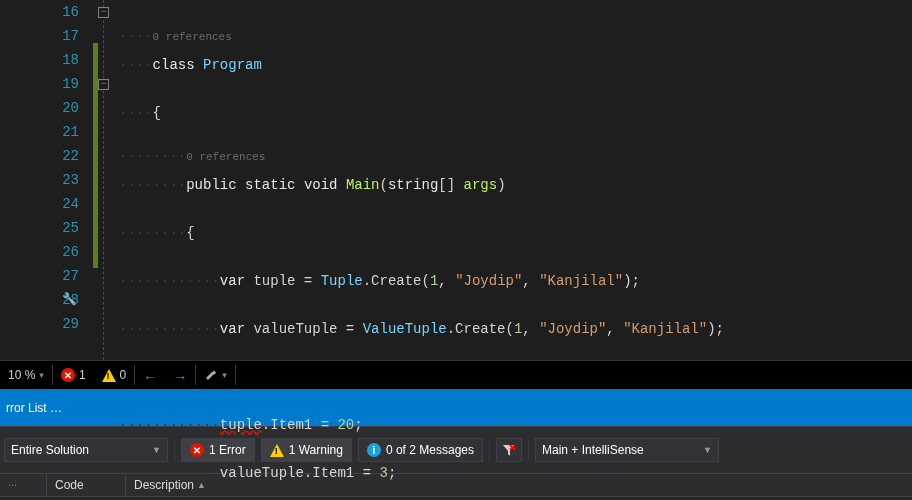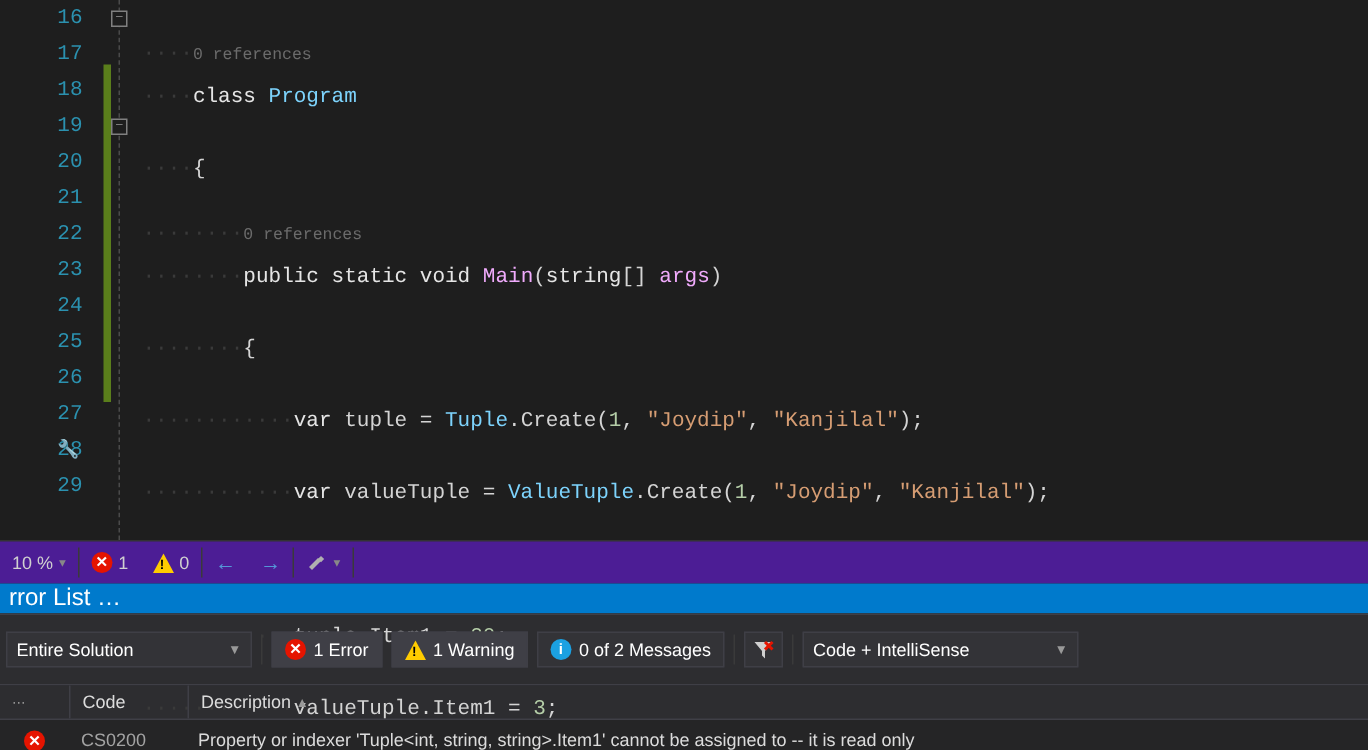--- a/index.html
+++ b/index.html
@@ -1,41 +1,41 @@
 <!DOCTYPE html>
 <html><head>
 <meta charset="utf-8">
 <style>
   html,body{margin:0;padding:0;width:912px;height:500px;background:#1E1E1E;font-family:Consolas,'Courier New',monospace;font-size:14px;color:#D4D4D4;overflow:hidden;}
   .editor{display:flex;height:360px;}
-  .gutter{width:55px;text-align:right;color:#2B91AF;font-size:14px;line-height:24px;padding-right:12px;user-select:none;}
+  .gutter{width:55px;text-align:right;color:#2B91AF;font-size:14px;line-height:24px;padding-right:12px;user-select:none;margin-left:24px;}
   .fold{width:18px;position:relative;}
   .fold .dash{position:absolute;left:2px;top:0;bottom:0;border-left:1px dashed #4a4a4a;}
   .fold .box{position:absolute;left:-3px;width:9px;height:9px;border:1px solid #808080;background:#1E1E1E;color:#808080;font-size:9px;line-height:8px;text-align:center;cursor:pointer;}
   .mark{width:10px;position:relative;}
   .mark .bar{position:absolute;left:2px;width:5px;background:#5A7E1B;}
   .code{flex:1;line-height:24px;white-space:pre;}
   .dot{color:#3a3a3a;}
   .kw{color:#e5e5e5;}
   .cls{color:#7dd3fc;}
   .str{color:#D69D73;}
   .num{color:#B5CEA8;}
-  .id{color:#f0abfc;}
+  .id{color:#bef264;}
   .pl{color:#D4D4D4;}
   .ref{color:#6b6b6b;font-size:11px;}
   .err{text-decoration:underline wavy #E51400;}
   .wrench{position:absolute;left:38px;color:#9aa0a6;font-size:12px;}
   
-  .strip{height:28px;background:#4c1d95;border-top:1px solid #333;display:flex;align-items:center;font-family:'Segoe UI',sans-serif;font-size:12px;color:#d0d0d0;}
+  .strip{height:28px;background:#000000;border-top:1px solid #333;display:flex;align-items:center;font-family:'Segoe UI',sans-serif;font-size:12px;color:#d0d0d0;}
   .strip .s-item{padding:0 8px;display:flex;align-items:center;gap:4px;}
   .vdiv{width:1px;height:20px;background:#3a3a3a;}
   .arrow{color:#5596d8;font-size:14px;}
   .brush{color:#b0b0b0;}
   
-  .tabbar{height:20px;background:#007ACC;color:#fff;font-family:'Segoe UI',sans-serif;font-size:16px;display:flex;align-items:center;padding:0 6px;}
+  .tabbar{height:37px;background:#007ACC;color:#fff;font-family:'Segoe UI',sans-serif;font-size:12px;display:flex;align-items:center;padding:0 6px;}
   .toolbar{height:30px;background:#2D2D30;border-top:1px solid #3F3F46;border-bottom:1px solid #3F3F46;display:flex;align-items:center;font-family:'Segoe UI',sans-serif;font-size:12px;color:#fff;gap:6px;padding:8px 4px;}
   .dropdown{background:#333337;border:1px solid #3F3F46;height:22px;display:flex;align-items:center;padding:0 6px;gap:8px;min-width:150px;justify-content:space-between;}
   .dropdown .chev{color:#999;font-size:9px;}
   .tbtn{background:#333337;border:1px solid #3F3F46;height:22px;display:flex;align-items:center;padding:0 8px;gap:5px;cursor:pointer;}
   .tbtn.on{background:#3F3F46;}
   .ic-err{width:14px;height:14px;border-radius:50%;background:#E51400;display:inline-flex;align-items:center;justify-content:center;color:#fff;font-size:10px;font-weight:bold;}
   .ic-warn{width:0;height:0;border-left:7px solid transparent;border-right:7px solid transparent;border-bottom:13px solid #FFCC00;display:inline-block;position:relative;}
   .ic-warn::after{content:"!";position:absolute;left:-2px;top:2px;font-size:9px;font-weight:bold;color:#000;}
   .ic-info{width:14px;height:14px;border-radius:50%;background:#1BA1E2;display:inline-flex;align-items:center;justify-content:center;color:#fff;font-size:10px;font-weight:bold;}
   .ic-filter{width:14px;height:14px;position:relative;}
@@ -149,21 +149,21 @@
   <div class="vdiv"></div>
   <div class="tbtn" style="padding:0 5px;">
     <span class="ic-filter"><svg viewBox="0 0 14 14">
           <path d="M1 2 L13 2 L8 8 L8 13 L6 11 L6 8 Z" fill="#d0d0d0"></path>
           <line x1="8" y1="2" x2="13" y2="7" stroke="#E51400" stroke-width="2"></line>
           <line x1="13" y1="2" x2="8" y2="7" stroke="#E51400" stroke-width="2"></line>
         </svg></span>
   </div>
   <div class="vdiv"></div>
   <div class="dropdown" style="min-width:170px;">
-    <span>Code + IntelliSense</span>
+    <span>Main + IntelliSense</span>
       <span class="chev">▼</span>
   </div>
 </div>
 
 <div class="listhdr">
   <div class="col" style="width:30px;">
       <span class="sortico">⋯</span>
     </div>
   <div class="col" style="width:62px;">
       <span>Code</span>

